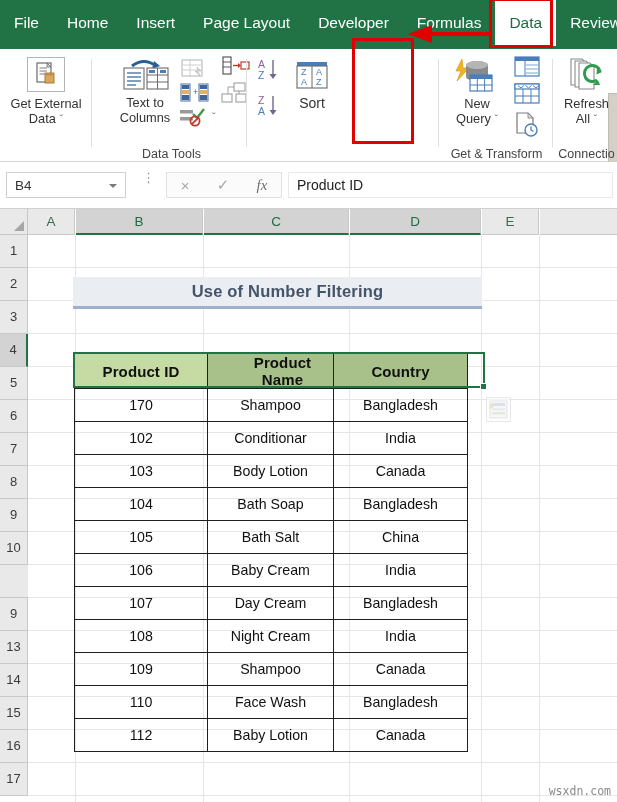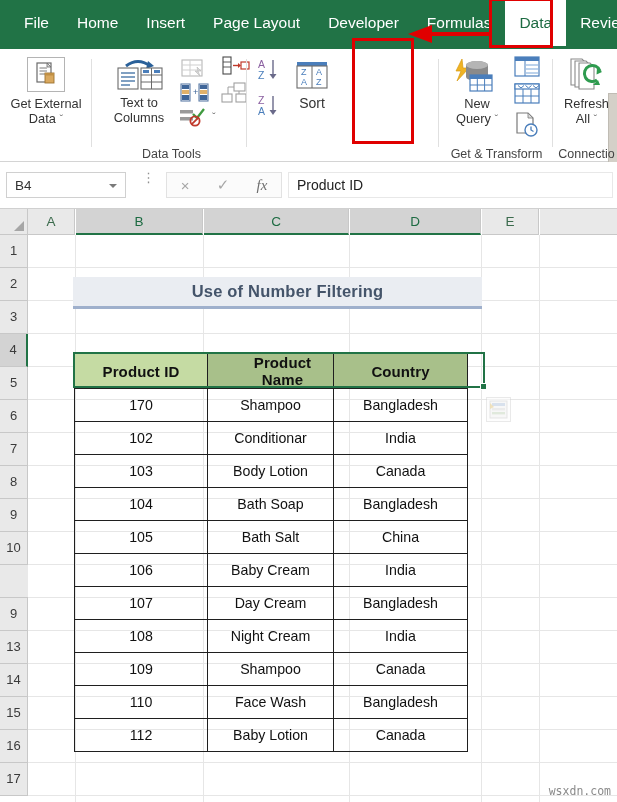--- a/index.html
+++ b/index.html
@@ -9,21 +9,21 @@
     background: #ffffff;
     overflow: hidden;
   }
   #app { position: relative; width: 617px; height: 802px; }
 
   
   .tabbar {
     position: absolute; top: 0; left: 0; width: 617px; height: 46px;
     background: #217346;
   }
-  .tabs { display: flex; align-items: center; height: 46px; padding-left: 10px; }
+  .tabs { display: flex; align-items: center; height: 46px; }
   .tab {
     color: #ffffff; font-size: 15.5px; padding: 0 14px;
     line-height: 46px; height: 46px; white-space: nowrap;
     cursor: default;
   }
   .tab.active {
     background: #ffffff; color: #1d6b42; font-weight: 400;
   }
 
   
@@ -220,21 +220,21 @@
         <div class="lbl">Get External</div>
         <div class="lbl">
           <span>Data</span>
           <span style="font-size:11px;color:#666;">ˇ</span>
         </div>
       </div>
       <div class="group-sep" style="left:91px;"></div>
     </div>
 
     <div class="group" style="left:96px; width:151px;">
-      <div class="bigbtn" style="left:6px; top:8px; width:74px;">
+      <div class="bigbtn" style="left:12px; top:8px; width:74px;">
         <div style="width:58px;height:35px;margin:0 auto 3px;position:relative;">
           <svg width="58" height="35" viewBox="0 0 58 35">
             <path d="M16 9 q12 -9 24 0" fill="none" stroke="#2a6099" stroke-width="3"></path>
             <path d="M38 4 L44 9 L36 12 Z" fill="#2a6099"></path>
             <rect x="8" y="11" width="20" height="21" fill="#fff" stroke="#6b6b6b" stroke-width="1.1"></rect>
             <line x1="11" y1="16" x2="25" y2="16" stroke="#2a6099" stroke-width="1.2"></line>
             <line x1="11" y1="20" x2="25" y2="20" stroke="#2a6099" stroke-width="1.2"></line>
             <line x1="11" y1="24" x2="25" y2="24" stroke="#2a6099" stroke-width="1.2"></line>
             <line x1="11" y1="28" x2="20" y2="28" stroke="#2a6099" stroke-width="1.2"></line>
             <rect x="31" y="11" width="21" height="21" fill="#fff" stroke="#6b6b6b" stroke-width="1.1"></rect>

